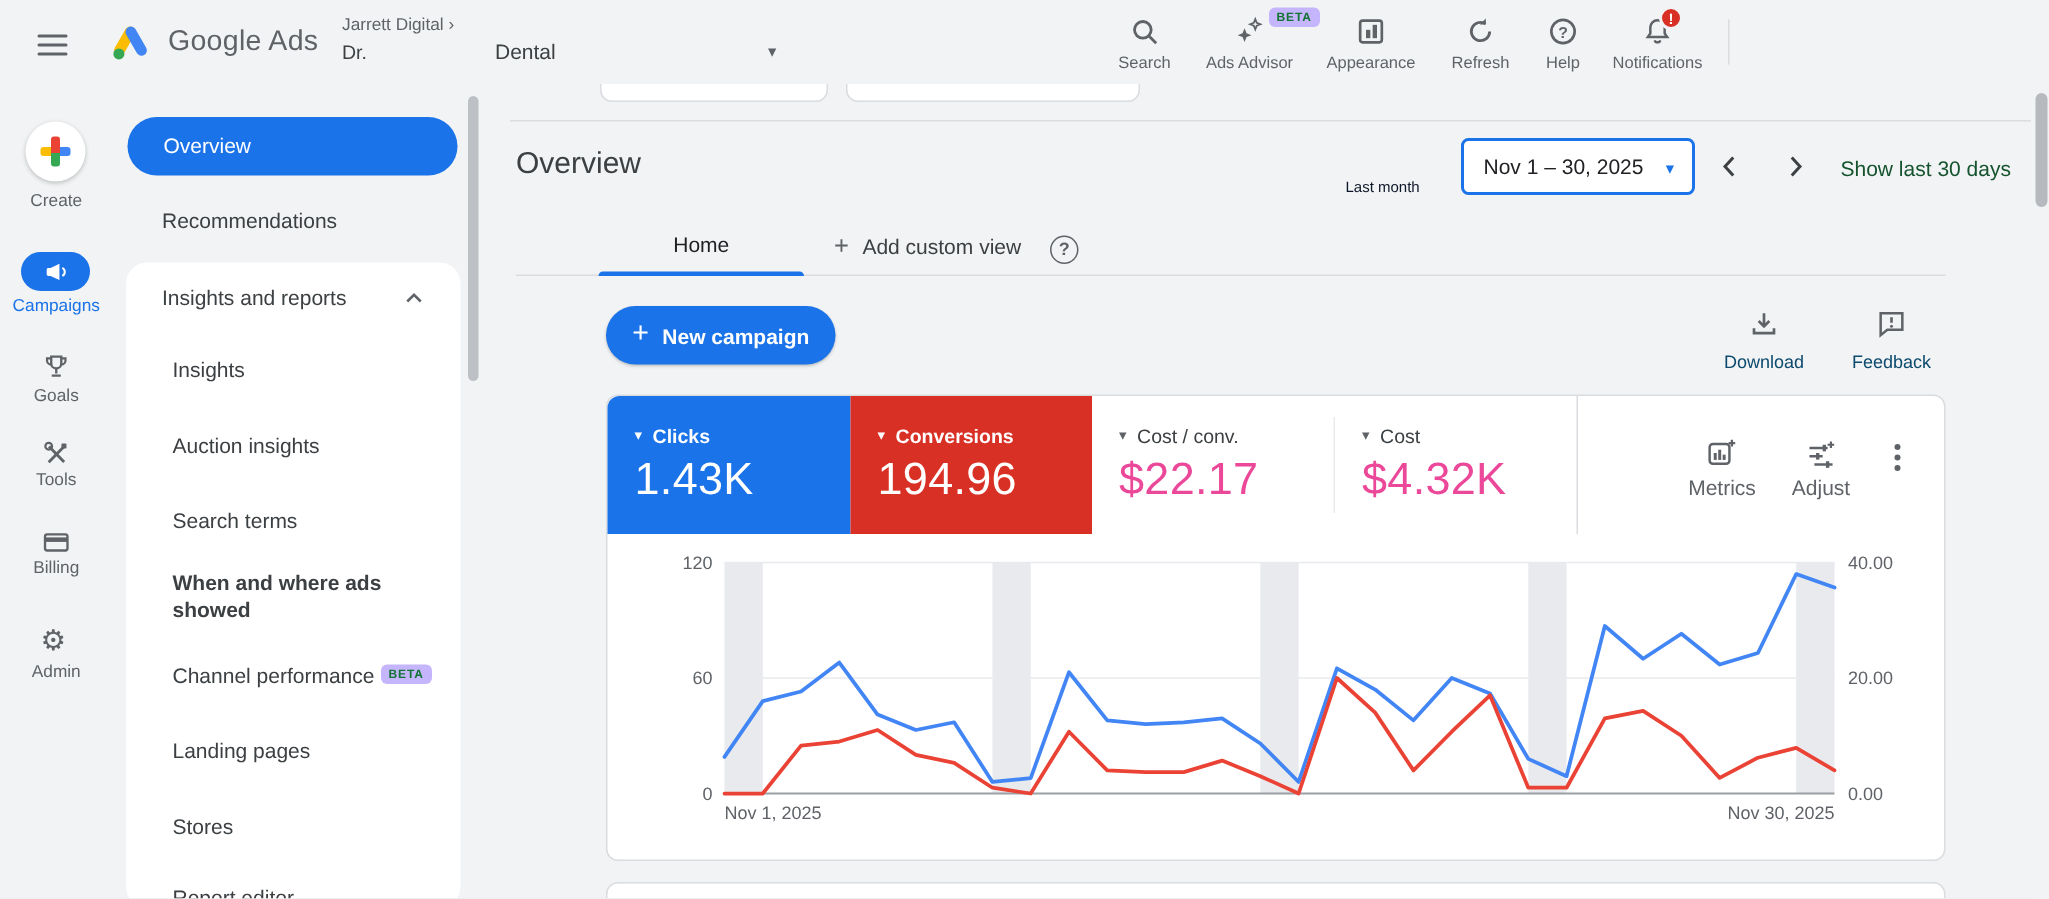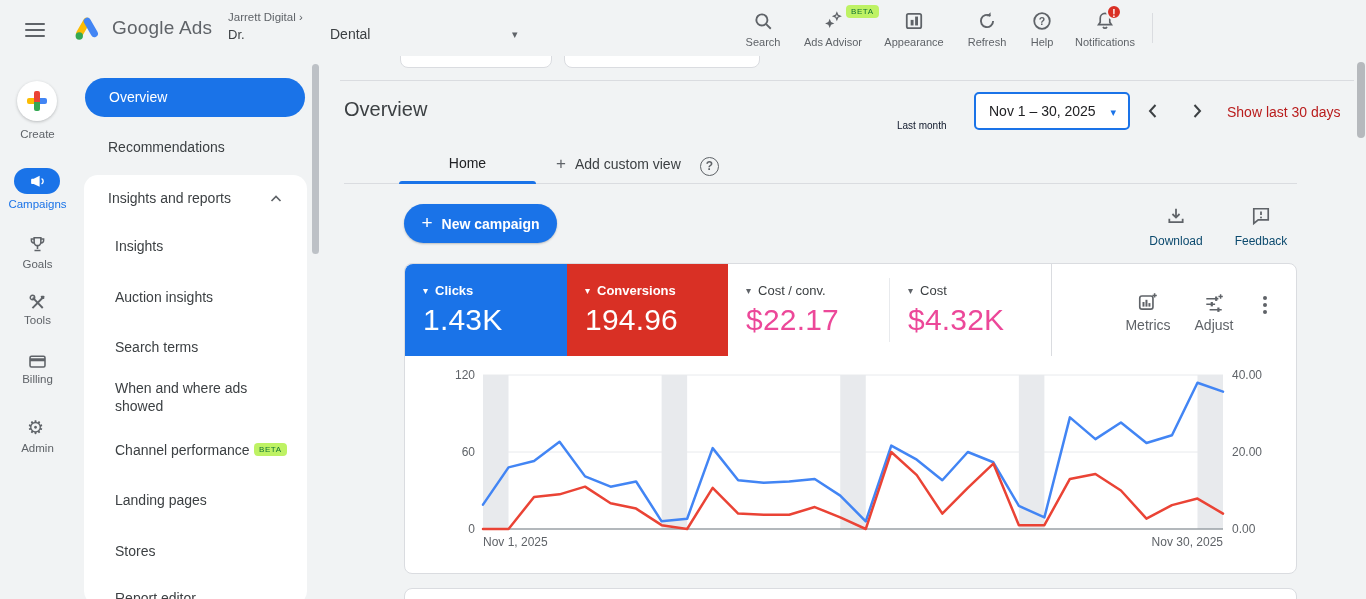--- a/index.html
+++ b/index.html
@@ -20,22 +20,22 @@
   .logo-wrap { position:absolute; left:72px; top:14px; display:flex; align-items:center; }
   .logo-text { font-size:19px; color:#5f6368; margin-left:10px; letter-spacing:.2px; }
   .crumb { position:absolute; left:228px; top:10px; line-height:1.35; }
   .crumb-top { font-size:11.5px; color:#5f6368; white-space:nowrap; }
   .crumb-sub { font-size:13px; color:#3c4043; }
   .campaign-select { position:absolute; left:330px; top:26px; width:200px; font-size:14px; color:#3c4043; cursor:pointer; }
   .campaign-caret { position:absolute; left:512px; top:28px; font-size:11px; color:#5f6368; }
   .tb-action { position:absolute; top:9px; width:70px; text-align:center; cursor:pointer; }
   .tb-action .glyph { height:24px; display:flex; justify-content:center; align-items:center; }
   .tb-action .lbl { font-size:11px; color:#5f6368; margin-top:3px; white-space:nowrap; }
-  .beta-badge { position:absolute; font-size:8px; font-weight:normal; letter-spacing:.6px; color:#137333;
-    background:#bef264; border-radius:4px; padding:2px 5px; }
+  .beta-badge { position:absolute; font-size:8px; font-weight:bold; letter-spacing:.6px; color:#137333;
+    background:#c4b5fd; border-radius:4px; padding:2px 5px; }
   .notif-badge { position:absolute; left:36px; top:-5px; width:16px; height:16px; background:#d93025;
     border-radius:50%; color:#fff; font-size:10px; font-weight:bold; line-height:16px; text-align:center;
     border:2px solid #f1f3f4; }
   .tb-divider { position:absolute; left:1152px; top:13px; width:1px; height:30px; background:#dadce0; }
 
   
   .rail-label { position:absolute; width:75px; text-align:center; font-size:11.5px; color:#5f6368; }
   .rail-label.active { color:#1a73e8; }
   .create-btn { position:absolute; left:17px; top:81px; width:40px; height:40px; background:#fff; border-radius:50%;
     box-shadow:0 1px 3px rgba(60,64,67,.3); display:flex; align-items:center; justify-content:center; cursor:pointer; }
@@ -59,21 +59,21 @@
 
   
   .chip-partial { position:absolute; top:42px; height:26px; background:#fff; border:1px solid #dadce0; border-radius:8px; }
   .main-divider { position:absolute; left:340px; top:80px; width:1014px; height:1px; background:#dadce0; }
   .page-title { position:absolute; left:344px; top:98px; font-size:20px; color:#3c4043; }
   .preset-lbl { position:absolute; left:897px; top:120px; font-size:10px; color:#0f172a; }
   .date-box { position:absolute; left:974px; top:92px; width:156px; height:38px; border:2px solid #1a73e8; border-radius:5px;
     background:#fff; display:flex; align-items:center; padding-left:13px; font-size:14px; color:#202124; cursor:pointer; }
   .date-caret { position:absolute; right:12px; top:12px; font-size:11px; color:#1a73e8; }
   .nav-chev { position:absolute; top:100px; width:22px; height:22px; cursor:pointer; }
-  .show-link { position:absolute; left:1227px; top:104px; font-size:14px; color:#b91c1c; cursor:pointer; }
+  .show-link { position:absolute; left:1227px; top:104px; font-size:14px; color:#14532d; cursor:pointer; }
   .tab-home { position:absolute; left:399px; top:155px; width:137px; text-align:center; font-size:14px; color:#202124; cursor:pointer; }
   .tab-underline { position:absolute; left:399px; top:181px; width:137px; height:3px; background:#1a73e8; border-radius:3px 3px 0 0; }
   .tab-border { position:absolute; left:344px; top:183px; width:953px; height:1px; background:#dadce0; }
   .tab-add { position:absolute; left:556px; top:155px; font-size:14px; color:#3c4043; cursor:pointer; display:flex; align-items:center; }
   .tab-add .plus { color:#5f6368; font-size:17px; margin-right:9px; line-height:1; }
   .help-circle { position:absolute; left:700px; top:157px; width:19px; height:19px; border:1.6px solid #5f6368; border-radius:50%;
     color:#5f6368; font-size:12px; font-weight:bold; text-align:center; line-height:16px; cursor:pointer; }
   .new-campaign { position:absolute; left:404px; top:204px; width:153px; height:39px; background:#1a73e8; border-radius:20px;
     color:#fff; display:flex; align-items:center; justify-content:center; font-size:14px; font-weight:bold;
     box-shadow:0 1px 2px rgba(60,64,67,.3); cursor:pointer; border:none; }
@@ -270,21 +270,21 @@
   <div class="side-card">
     <div class="group-head">Insights and reports</div>
     <span class="abs" style="left:184px; top:16px;">
       <svg width="16" height="16" viewBox="0 0 16 16">
           <path d="M3.5 10L8 5.5 12.5 10" fill="none" stroke="#5f6368" stroke-width="1.7"></path>
         </svg>
     </span>
     <div class="sub-item" style="top:63px;">Insights</div>
     <div class="sub-item" style="top:114px;">Auction insights</div>
     <div class="sub-item" style="top:164px;">Search terms</div>
-    <div class="sub-item" style="top:204px; width:152px; line-height:18px;">When and where ads showed</div>
+    <div class="sub-item" style="top:204px; width:152px; line-height:18px;font-weight:bold;">When and where ads showed</div>
     <div class="sub-item" style="top:267px;">Channel performance</div>
     <span class="beta-badge" style="left:170px; top:268px;">BETA</span>
     <div class="sub-item" style="top:317px;">Landing pages</div>
     <div class="sub-item" style="top:368px;">Stores</div>
     <div class="sub-item" style="top:415px;">Report editor</div>
   </div>
   <div class="side-scroll"></div>
 
   <div class="main-divider"></div>
   <div class="page-title">Overview</div>

